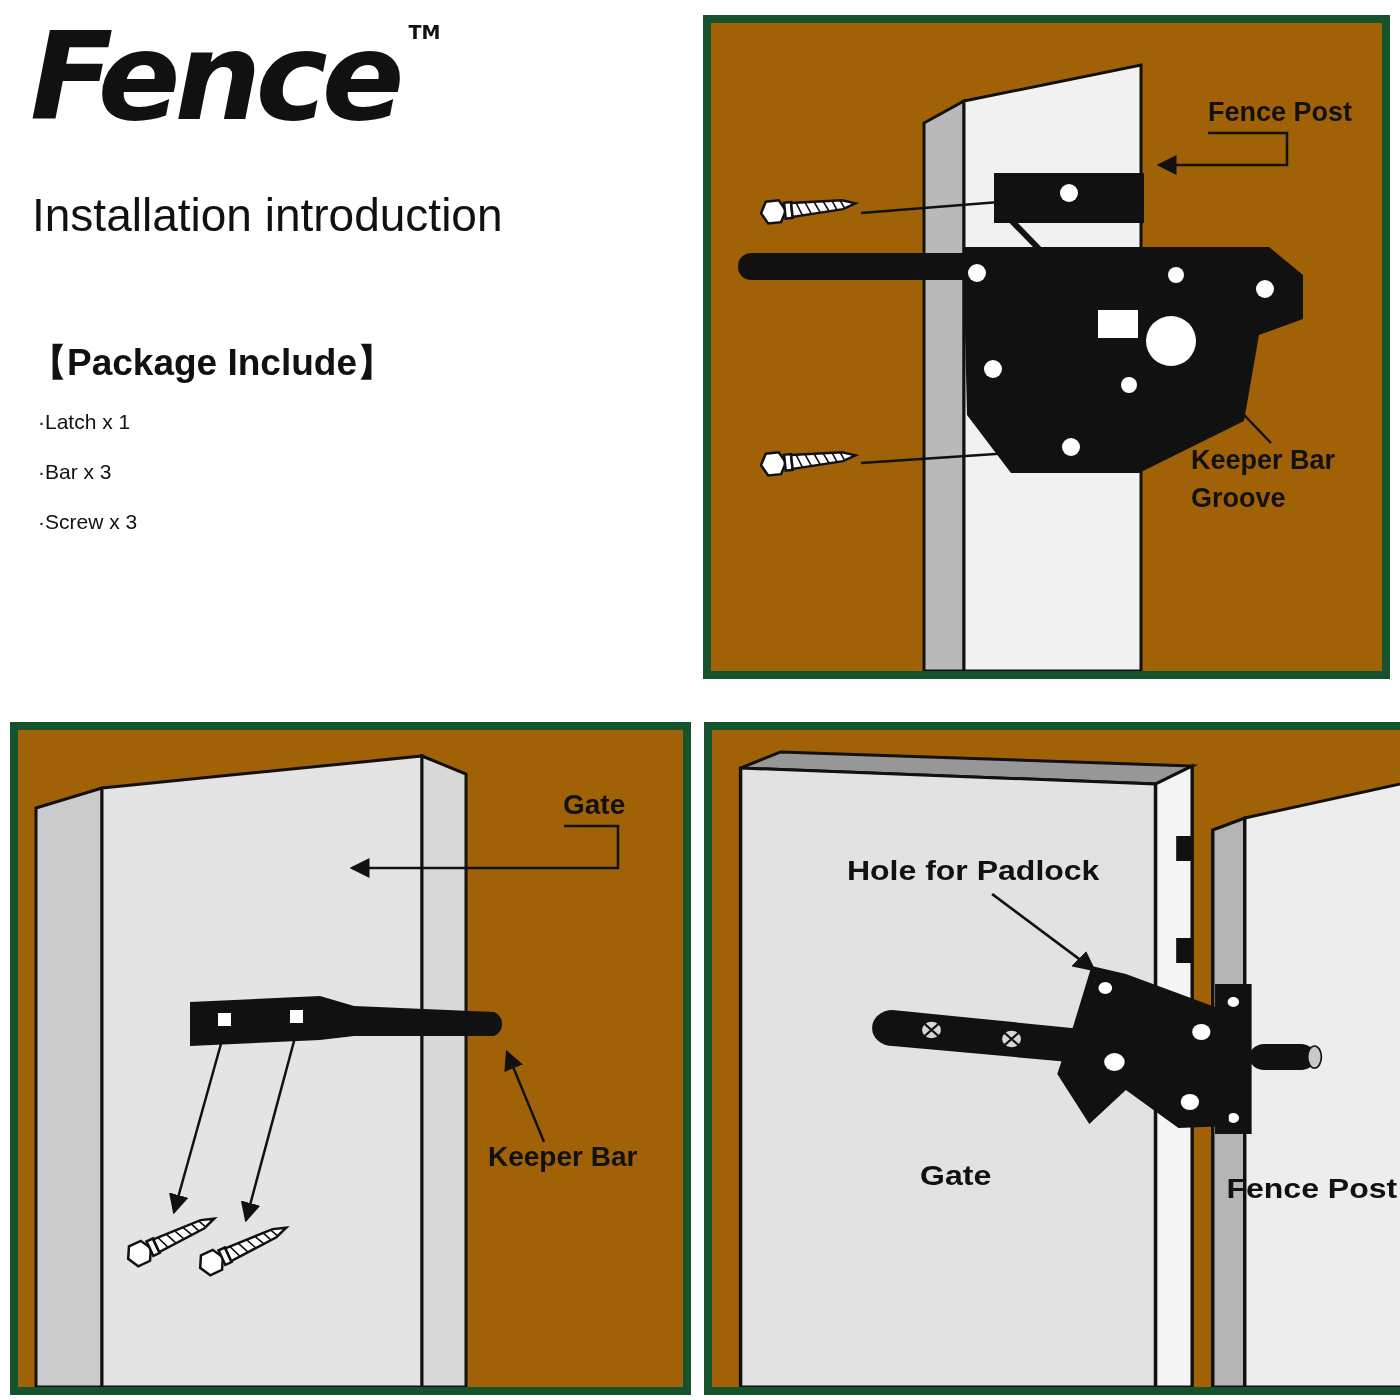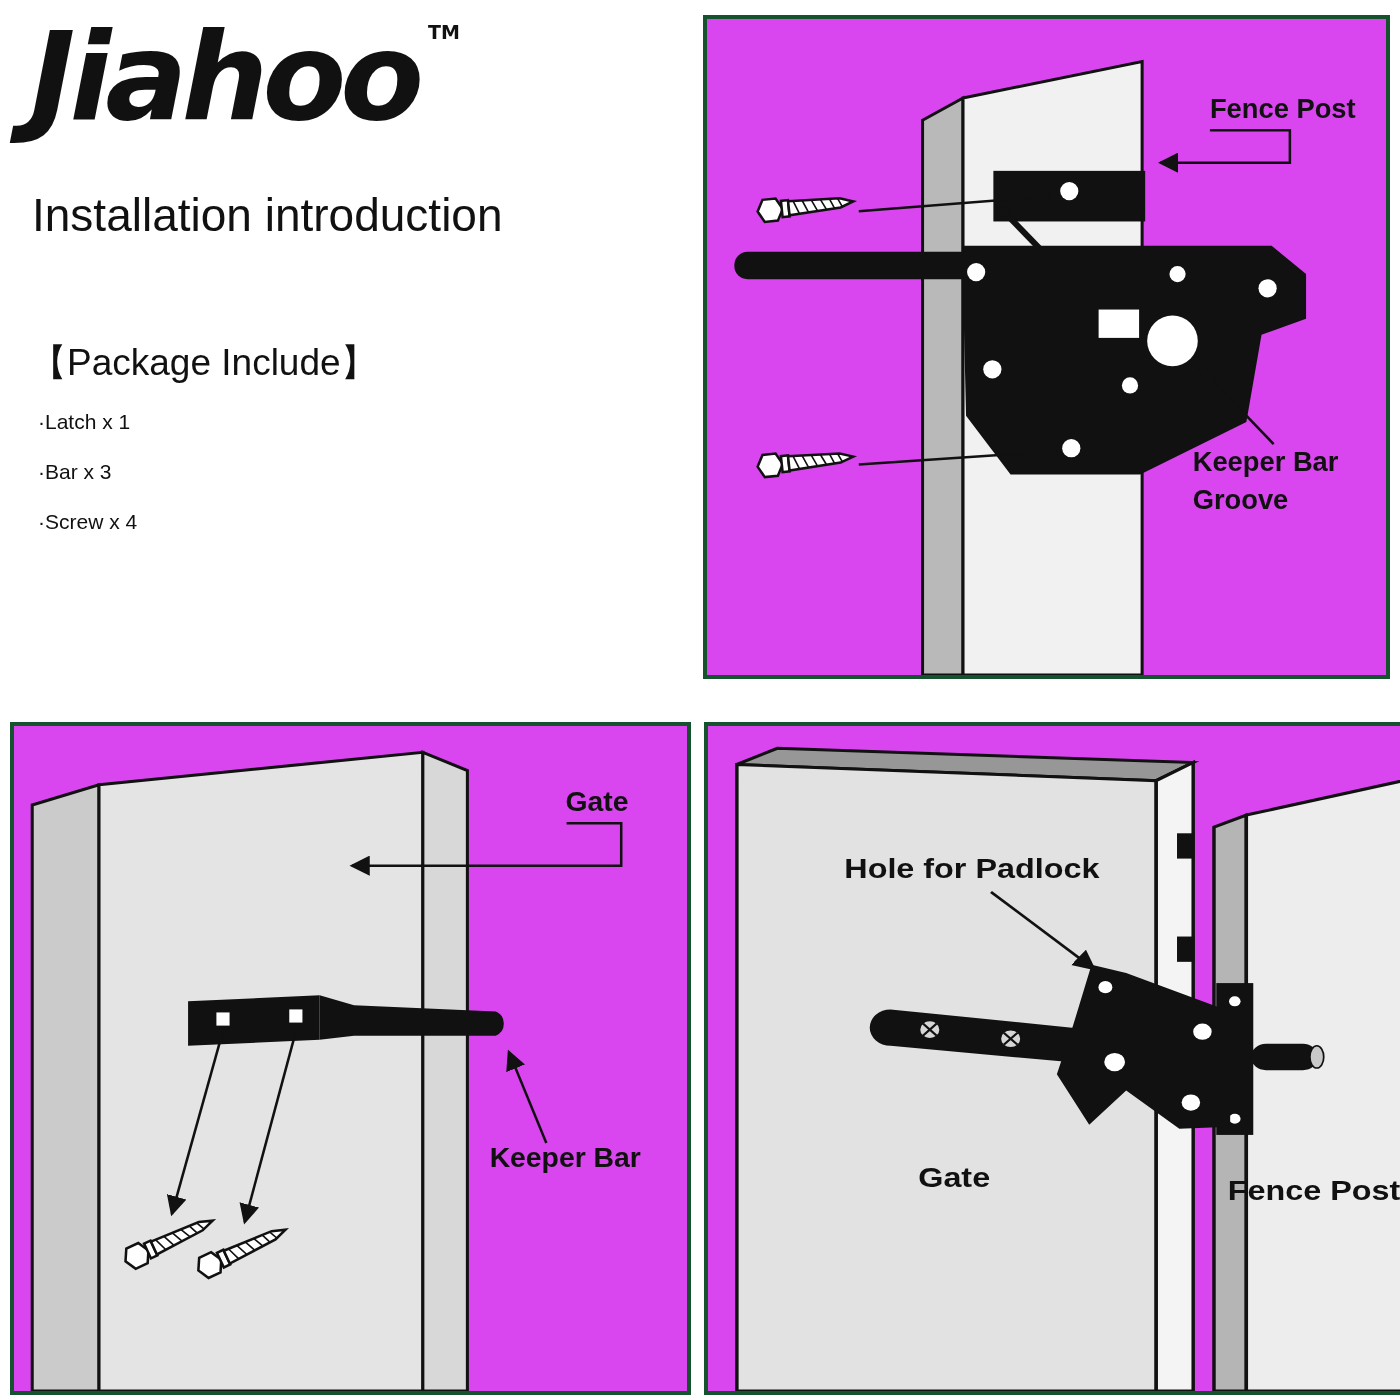--- a/index.html
+++ b/index.html
@@ -19,43 +19,43 @@
   }
   .brand sup {
     font-size: 19px;
     font-style: normal;
     font-weight: bold;
     letter-spacing: 0;
     vertical-align: 80px;
     margin-left: 10px;
   }
   .subtitle { position: absolute; left: 2px; top: 168px; font-size: 46px; font-weight: 400; }
-  .pkg-title { position: absolute; left: 0px; top: 318px; font-size: 37px; font-weight: 400; }
+  .pkg-title { position: absolute; left: 0px; top: 318px; font-size: 37px; font-weight: 700; }
   .pkg-list { position: absolute; left: 8px; top: 390px; font-size: 21px; list-style: none; }
   .pkg-list li { margin-bottom: 26px; }
 
-  .panel { position: absolute; border: 4px solid #14532d; background: #d946ef; }
+  .panel { position: absolute; border: 8px solid #14532d; background: #a16207; }
   .panel svg { display: block; width: 100%; height: 100%; }
   #panel-latch-on-post { left: 703px; top: 15px;  width: 687px; height: 664px; }
   #panel-keeper-on-gate { left: 10px;  top: 722px; width: 681px; height: 673px; }
   #panel-assembled     { left: 704px; top: 722px; width: 782px; height: 673px; }
 
   svg text { font-family: "Liberation Sans", sans-serif; font-weight: 700; fill: #111; }
 </style>
 </head>
 <body>
 
 <header class="header">
-  <div class="brand"><span>Jiahoo</span><sup>TM</sup></div>
+  <div class="brand"><span>Fence</span><sup>TM</sup></div>
   <div class="subtitle">Installation introduction</div>
   <div class="pkg-title">【Package Include】</div>
   <ul class="pkg-list">
     <li>·Latch x 1</li>
     <li>·Bar x 3</li>
-    <li>·Screw x 4</li>
+    <li>·Screw x 3</li>
   </ul>
 </header>
 
 <div class="panel" id="panel-latch-on-post">
   <svg viewBox="0 0 671 648" preserveAspectRatio="none">
     <defs>
       <marker id="ar1" markerWidth="8" markerHeight="8" refX="7" refY="4" orient="auto">
         <path d="M0,0 L8,4 L0,8 Z" fill="#111"></path>
       </marker>
       <g id="scrA">

